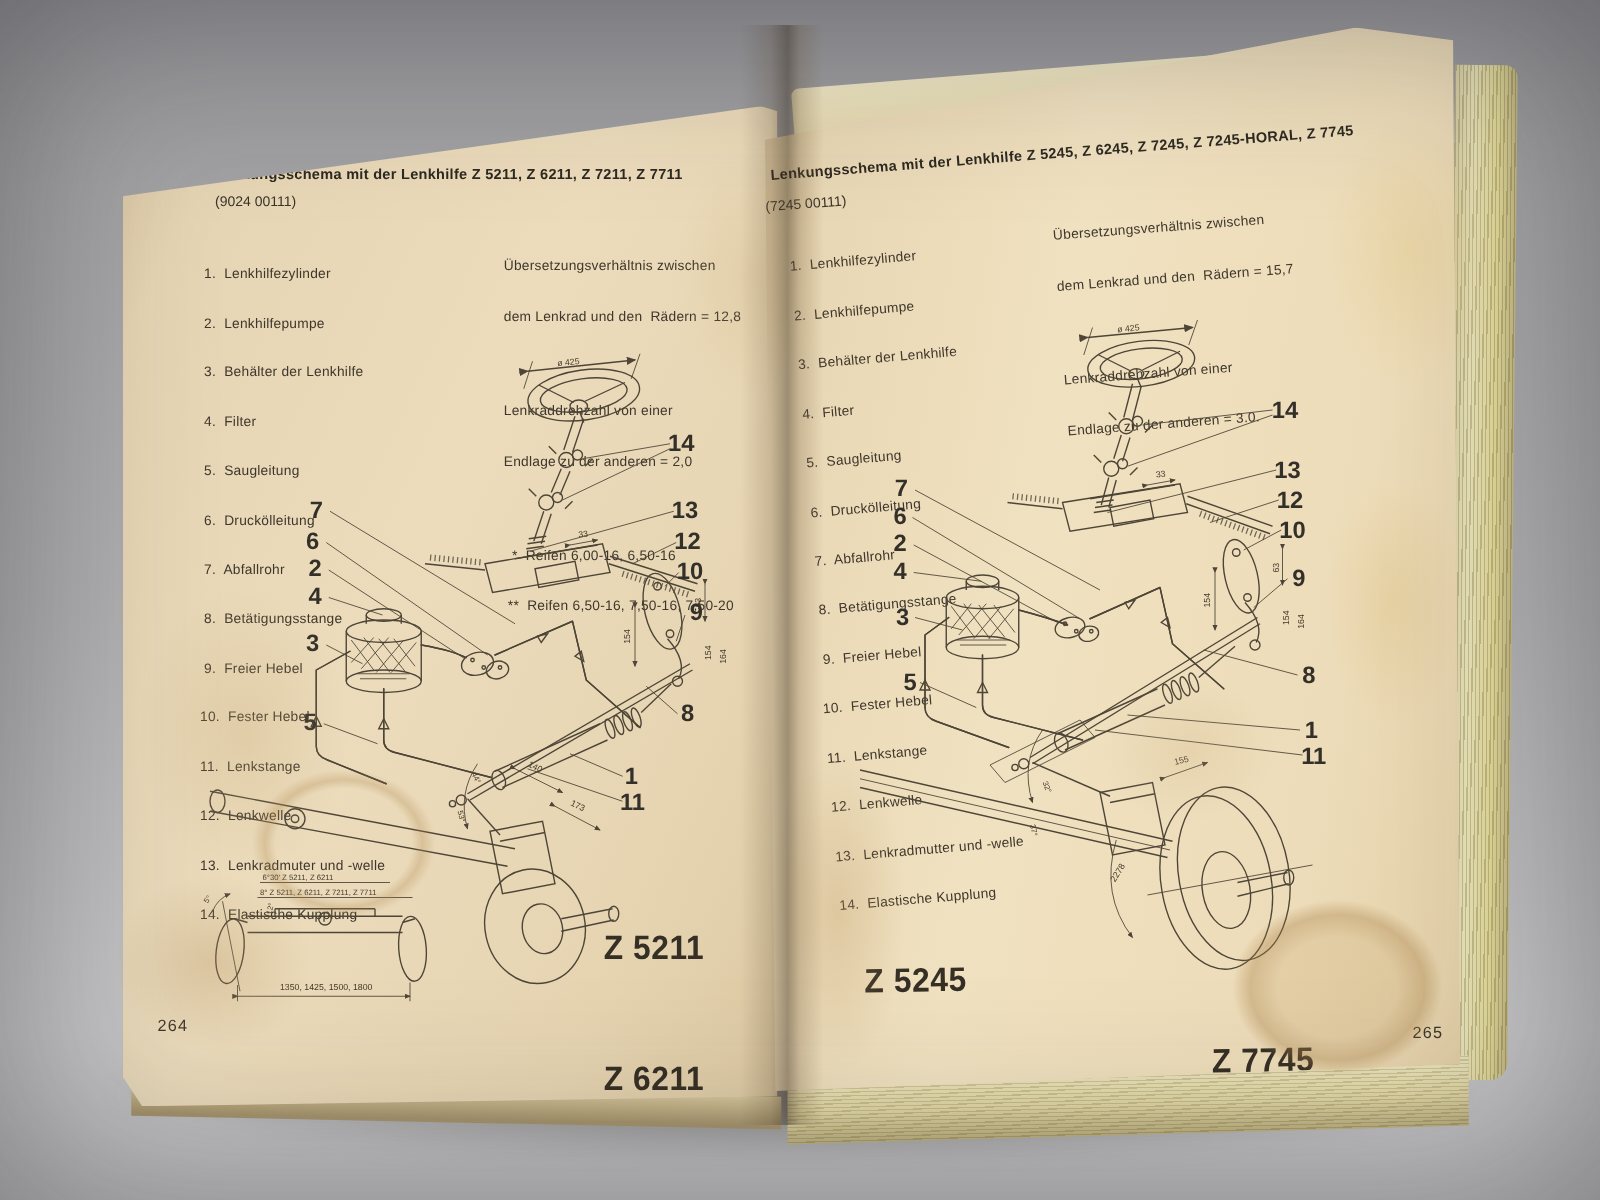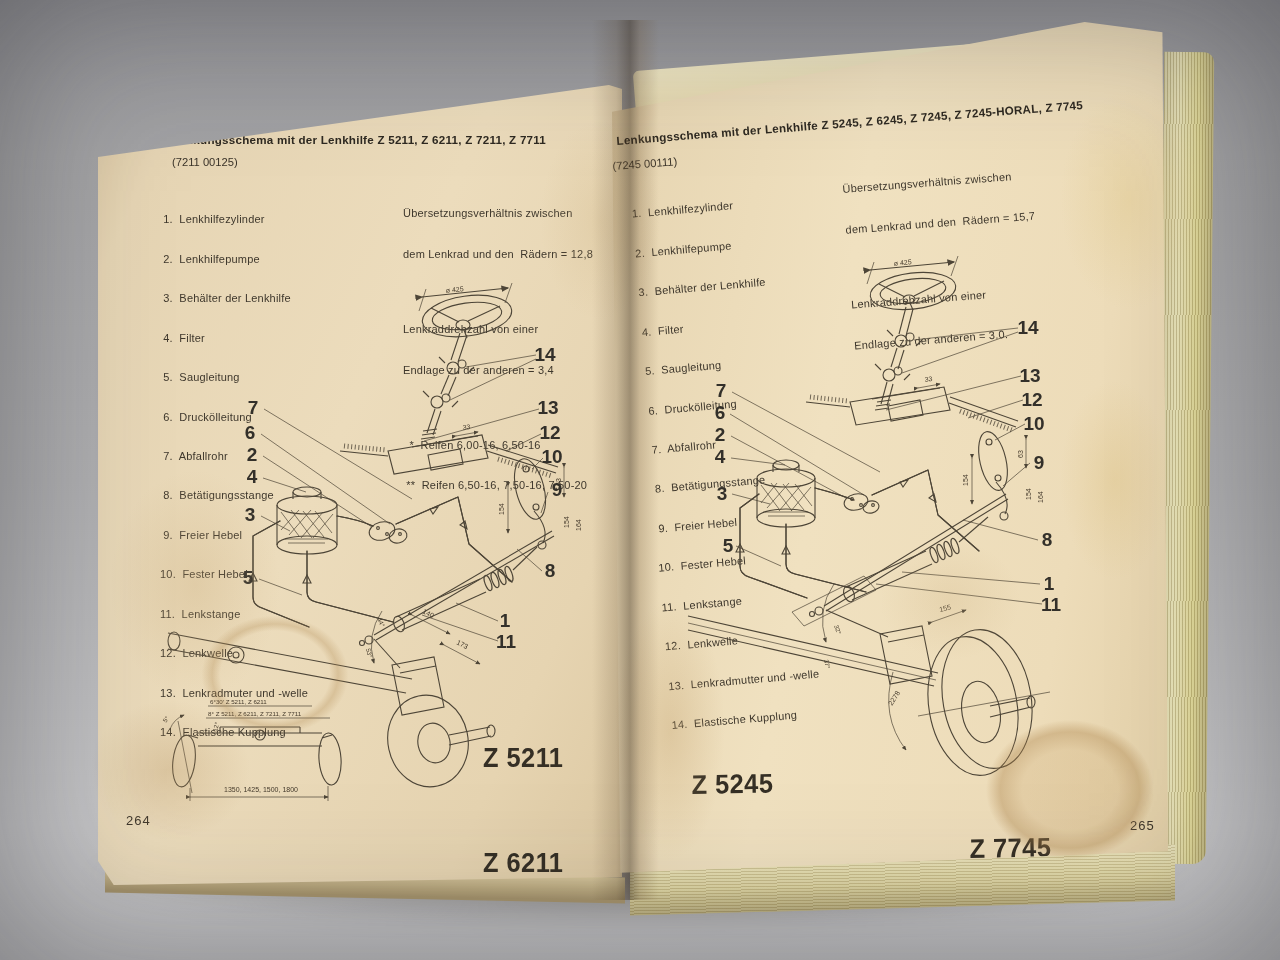--- a/index.html
+++ b/index.html
@@ -64,21 +64,21 @@
 
 <div class="photo">
   <div class="book-shadow"></div>
   <div class="fore-edge-right"></div>
   <div class="fore-edge-bottom"></div>
   <div class="left-under-edge"></div>
   <div class="top-behind-leaf"></div>
 
   <div class="page page-left">
     <div class="t-title" style="left:74px;top:48px;">Lenkungsschema mit der Lenkhilfe Z 5211, Z 6211, Z 7211, Z 7711</div>
-    <div class="t-code" style="left:74px;top:71px;">(7211 00125)</div>
+    <div class="t-code" style="left:74px;top:71px;">(9024 00111)</div>
 
     <div class="parts" style="left:62px;top:102px;">
       <div> 1.  Lenkhilfezylinder</div>
       <div> 2.  Lenkhilfepumpe</div>
       <div> 3.  Behälter der Lenkhilfe</div>
       <div> 4.  Filter</div>
       <div> 5.  Saugleitung</div>
       <div> 6.  Druckölleitung</div>
       <div> 7.  Abfallrohr</div>
       <div> 8.  Betätigungsstange</div>
@@ -88,21 +88,21 @@
       <div>12.  Lenkwelle</div>
       <div>13.  Lenkradmuter und -welle</div>
       <div>14.  Elastische Kupplung</div>
     </div>
 
     <div class="specs" style="left:305px;top:95px;">
       <div>Übersetzungsverhältnis zwischen</div>
       <div>dem Lenkrad und den  Rädern = 12,8</div>
       <div class="gap"></div>
       <div>Lenkraddrehzahl von einer</div>
-      <div>Endlage zu der anderen = 3,4</div>
+      <div>Endlage zu der anderen = 2,0</div>
       <div class="gap"></div>
       <div>  *  Reifen 6,00-16, 6,50-16</div>
       <div> **  Reifen 6,50-16, 7,50-16, 7,50-20</div>
     </div>
 
     <svg class="diag" style="left:62px;top:198px;" width="460" height="535" viewBox="0 0 460 535">
       <defs>
         <marker id="mA" markerWidth="7" markerHeight="6" refX="6" refY="3" orient="auto">
             <path d="M0,0L7,3L0,6Z" fill="#4d4537"></path>
           </marker>

